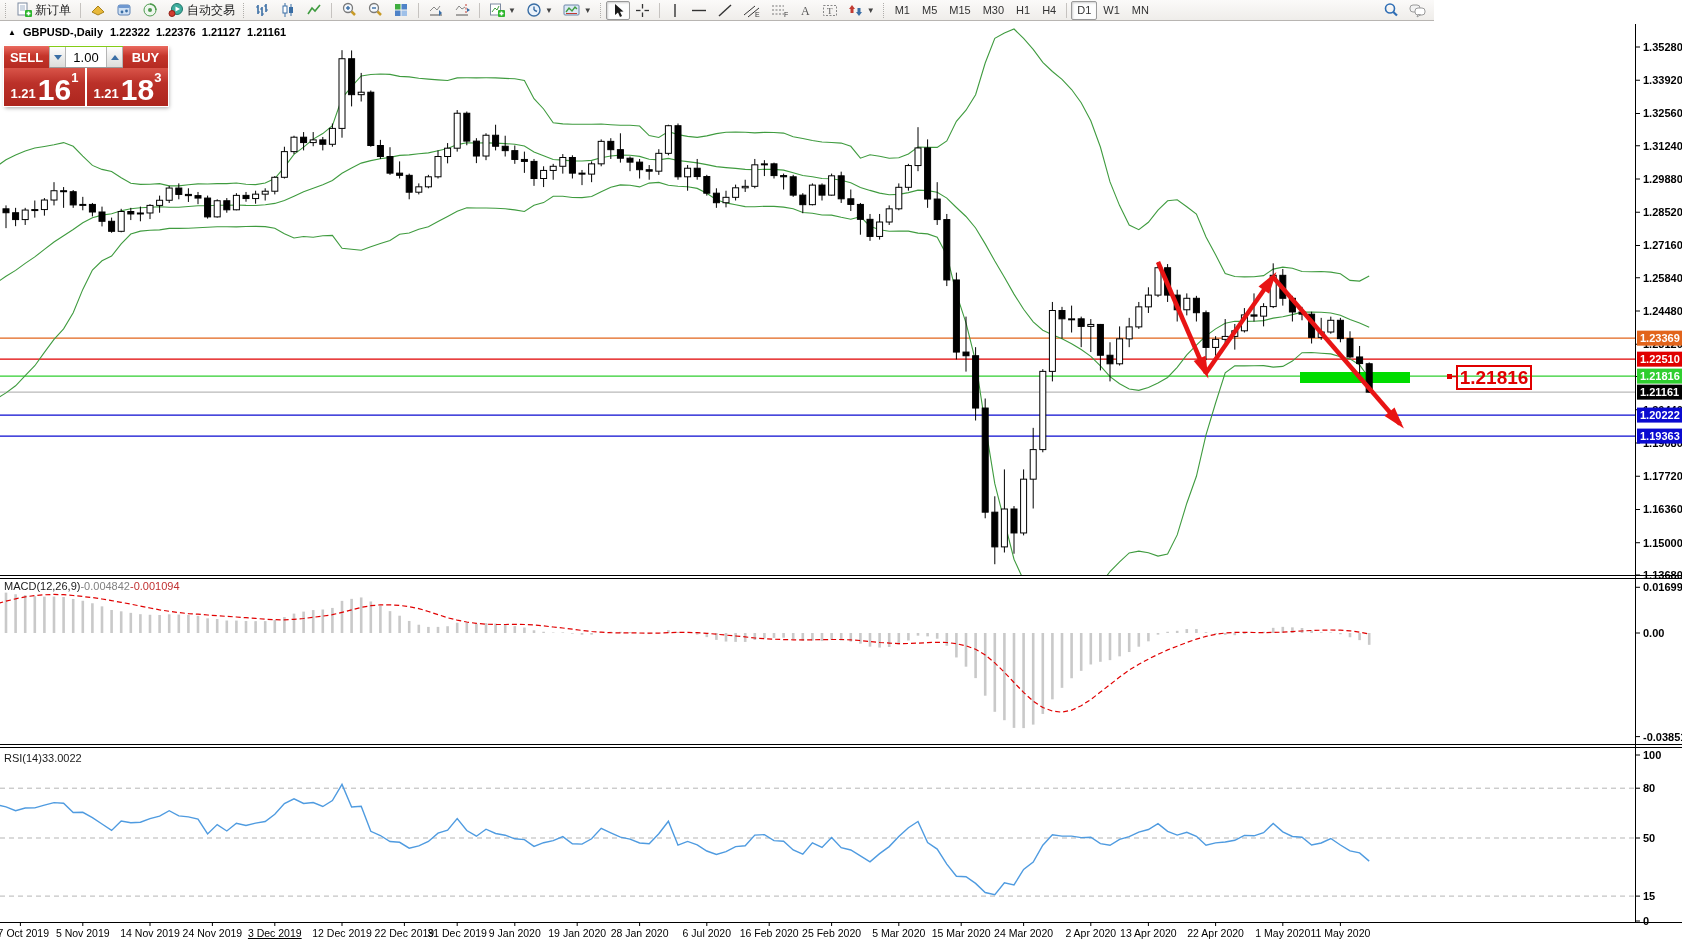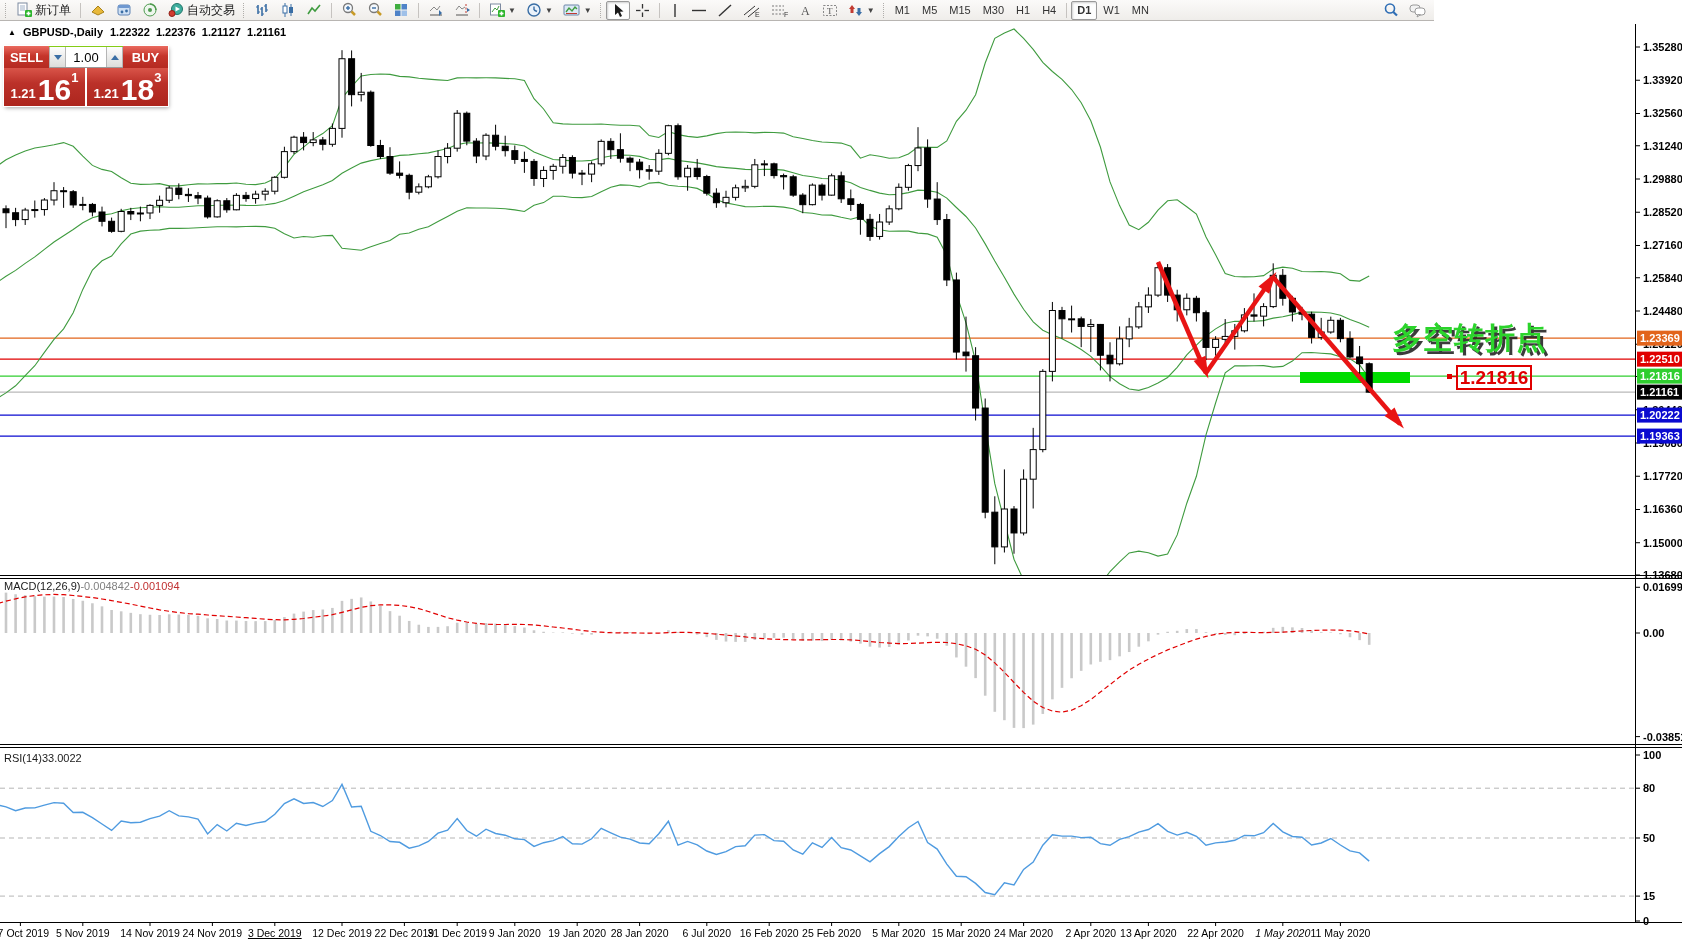--- a/index.html
+++ b/index.html
@@ -4,21 +4,21 @@
 <style>
   * { margin:0; padding:0; box-sizing:border-box; }
   html,body { width:1682px; height:943px; background:#fff; overflow:hidden;
     font-family:"Liberation Sans", sans-serif; }
   
   #toolbar { position:absolute; left:0; top:0; width:1434px; height:21px;
     background:linear-gradient(#fbfaf9,#efedea); border-bottom:1px solid #b8b5b2;
     display:flex; align-items:center; padding:0 2px; font-size:12px; color:#222; }
   .tb-btn { height:19px; display:flex; align-items:center; gap:3px; padding:0 4px;
     border:1px solid transparent; border-radius:2px; white-space:nowrap; }
-  .tb-btn.active { background:#fdfdfd; border:1px solid #9a9a9a; box-shadow:inset 1px 1px 2px rgba(0,0,0,.18);font-weight:bold; }
+  .tb-btn.active { background:#fdfdfd; border:1px solid #9a9a9a; box-shadow:inset 1px 1px 2px rgba(0,0,0,.18); }
   .tb-sep { width:1px; height:15px; background:#c6c3c0; margin:0 4px; }
   .tb-grip { width:3px; height:15px; margin:0 3px; border-left:1px dotted #b0aeab; }
   .tb-right { margin-left:auto; display:flex; align-items:center; }
   .tf-btn { padding:1px 5px; font-size:11px; color:#333; }
   
   #chart-area { position:absolute; left:0; top:21px; width:1682px; height:922px; background:#fff; }
   #chart-svg { position:absolute; left:0; top:0; }
   #symbol-header { position:absolute; left:8px; top:5px; font-size:11px; font-weight:bold;
     color:#000; display:flex; gap:7px; align-items:center; z-index:5; }
   #symbol-header .tri { font-size:8px; }
@@ -906,21 +906,20 @@
   <div class="ind-label" style="left:4px; top:559px;">
     <span>MACD(12,26,9)</span>
     <span style="color:#808080">-0.004842</span>
     <span style="color:#c03030">-0.001094</span>
   </div>
   <div class="ind-label" style="left:4px; top:731px;">
     <span>RSI(14)</span>
     <span>33.0022</span>
   </div>
 
-  <div id="turn-text">多空转折点</div>
   <div id="price-tag">1.21816</div>
 
   <div id="date-row">
       <span style="left: 20.4px;">27 Oct 2019</span>
       <span style="left: 82.8px;">5 Nov 2019</span>
       <span style="left: 150px;">14 Nov 2019</span>
       <span style="left: 212.4px;">24 Nov 2019</span>
       <span style="left: 274.8px; text-decoration: underline;">3 Dec 2019</span>
       <span style="left: 342px;">12 Dec 2019</span>
       <span style="left: 404.4px;">22 Dec 2019</span>
@@ -930,16 +929,16 @@
       <span style="left: 639.6px;">28 Jan 2020</span>
       <span style="left: 706.8px;">6 Jul 2020</span>
       <span style="left: 769.2px;">16 Feb 2020</span>
       <span style="left: 831.6px;">25 Feb 2020</span>
       <span style="left: 898.8px;">5 Mar 2020</span>
       <span style="left: 961.2px;">15 Mar 2020</span>
       <span style="left: 1023.6px;">24 Mar 2020</span>
       <span style="left: 1090.8px;">2 Apr 2020</span>
       <span style="left: 1148.4px;">13 Apr 2020</span>
       <span style="left: 1215.6px;">22 Apr 2020</span>
-      <span style="left: 1282.8px; font-style: italic;">1 May 2020</span>
+      <span style="left: 1282.8px;">1 May 2020</span>
       <span style="left: 1340.4px;">11 May 2020</span>
     </div>
 </div>
 
 </body></html>

